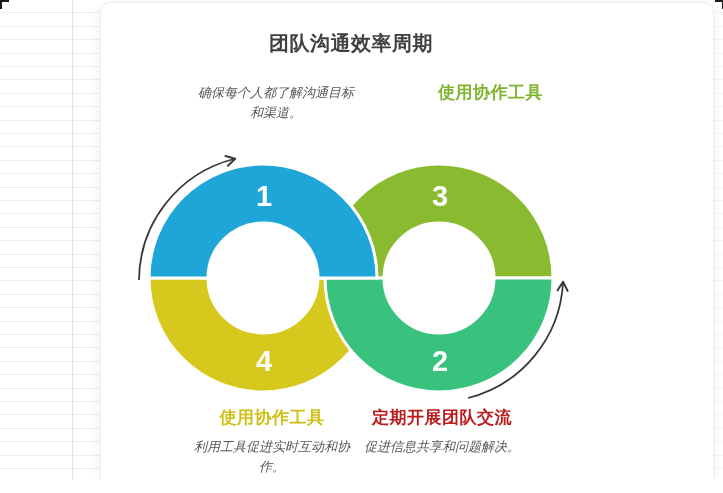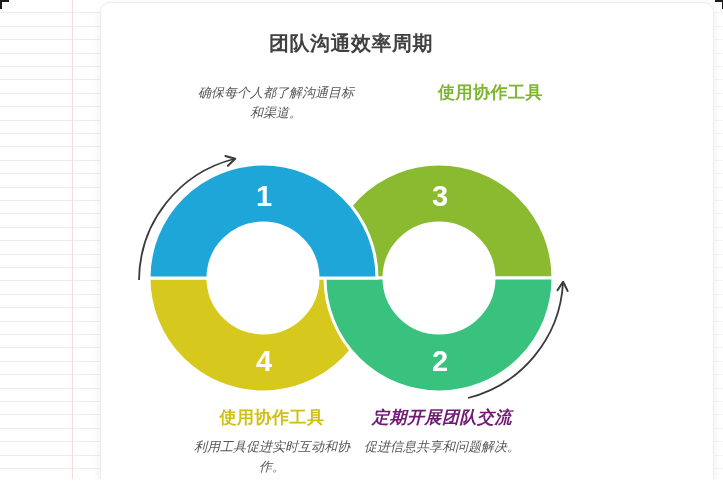--- a/index.html
+++ b/index.html
@@ -65,21 +65,21 @@
   <div class="step-block step-tr">
     <div class="step-heading" style="color: rgb(125, 181, 45); text-align: right;">使用协作工具</div>
   </div>
 
   <div class="step-block step-bl">
     <div class="step-heading" style="color: rgb(207, 191, 22);">使用协作工具</div>
     <div class="step-desc">利用工具促进实时互动和协作。</div>
   </div>
 
   <div class="step-block step-br">
-    <div class="step-heading" style="color: #701a75; font-style: italic;">定期开展团队交流</div>
+    <div class="step-heading" style="color: #b91c1c;">定期开展团队交流</div>
     <div class="step-desc">促进信息共享和问题解决。</div>
   </div>
 
   <svg class="diagram-svg" width="723" height="493" viewBox="0 0 723 493">
     <defs>
       <marker id="arrowhead" viewBox="0 0 10 10" refX="7" refY="5" markerWidth="7" markerHeight="7" orient="auto">
         <path d="M1,1 L8,5 L1,9" fill="none" stroke="#3a3a3a" stroke-width="1.6" stroke-linecap="round" stroke-linejoin="round"></path>
       </marker>
     </defs>
 

